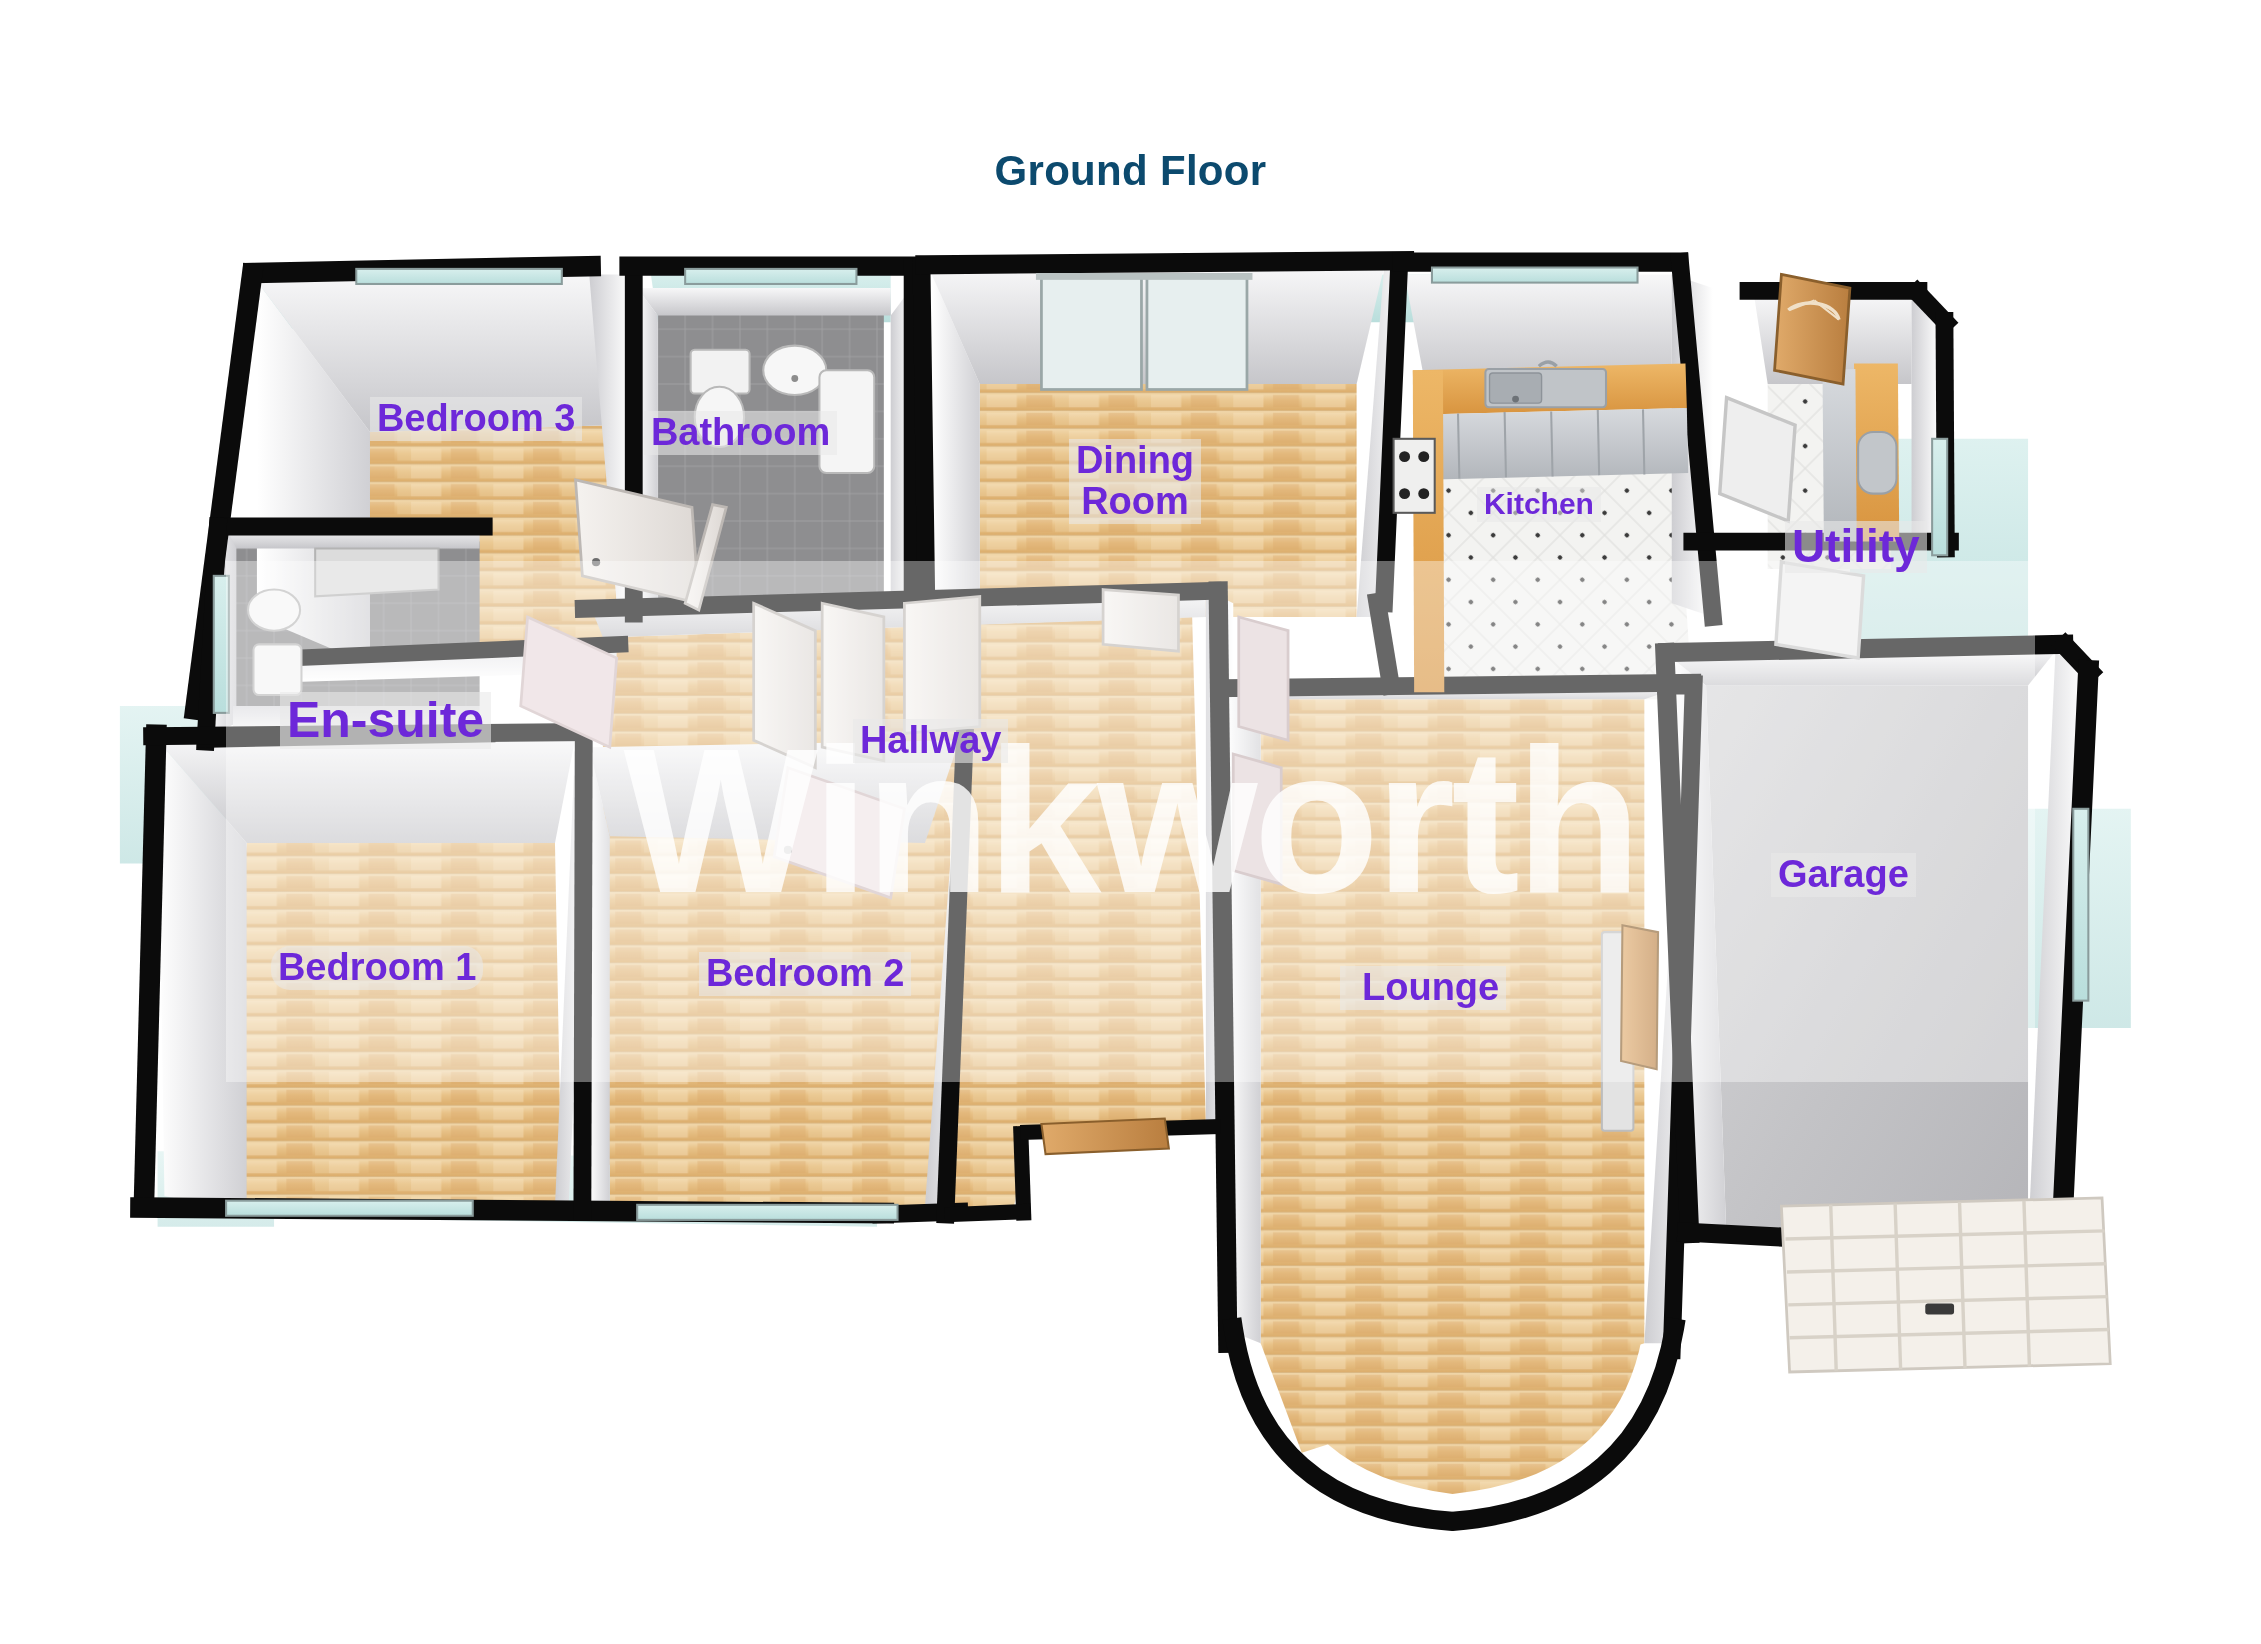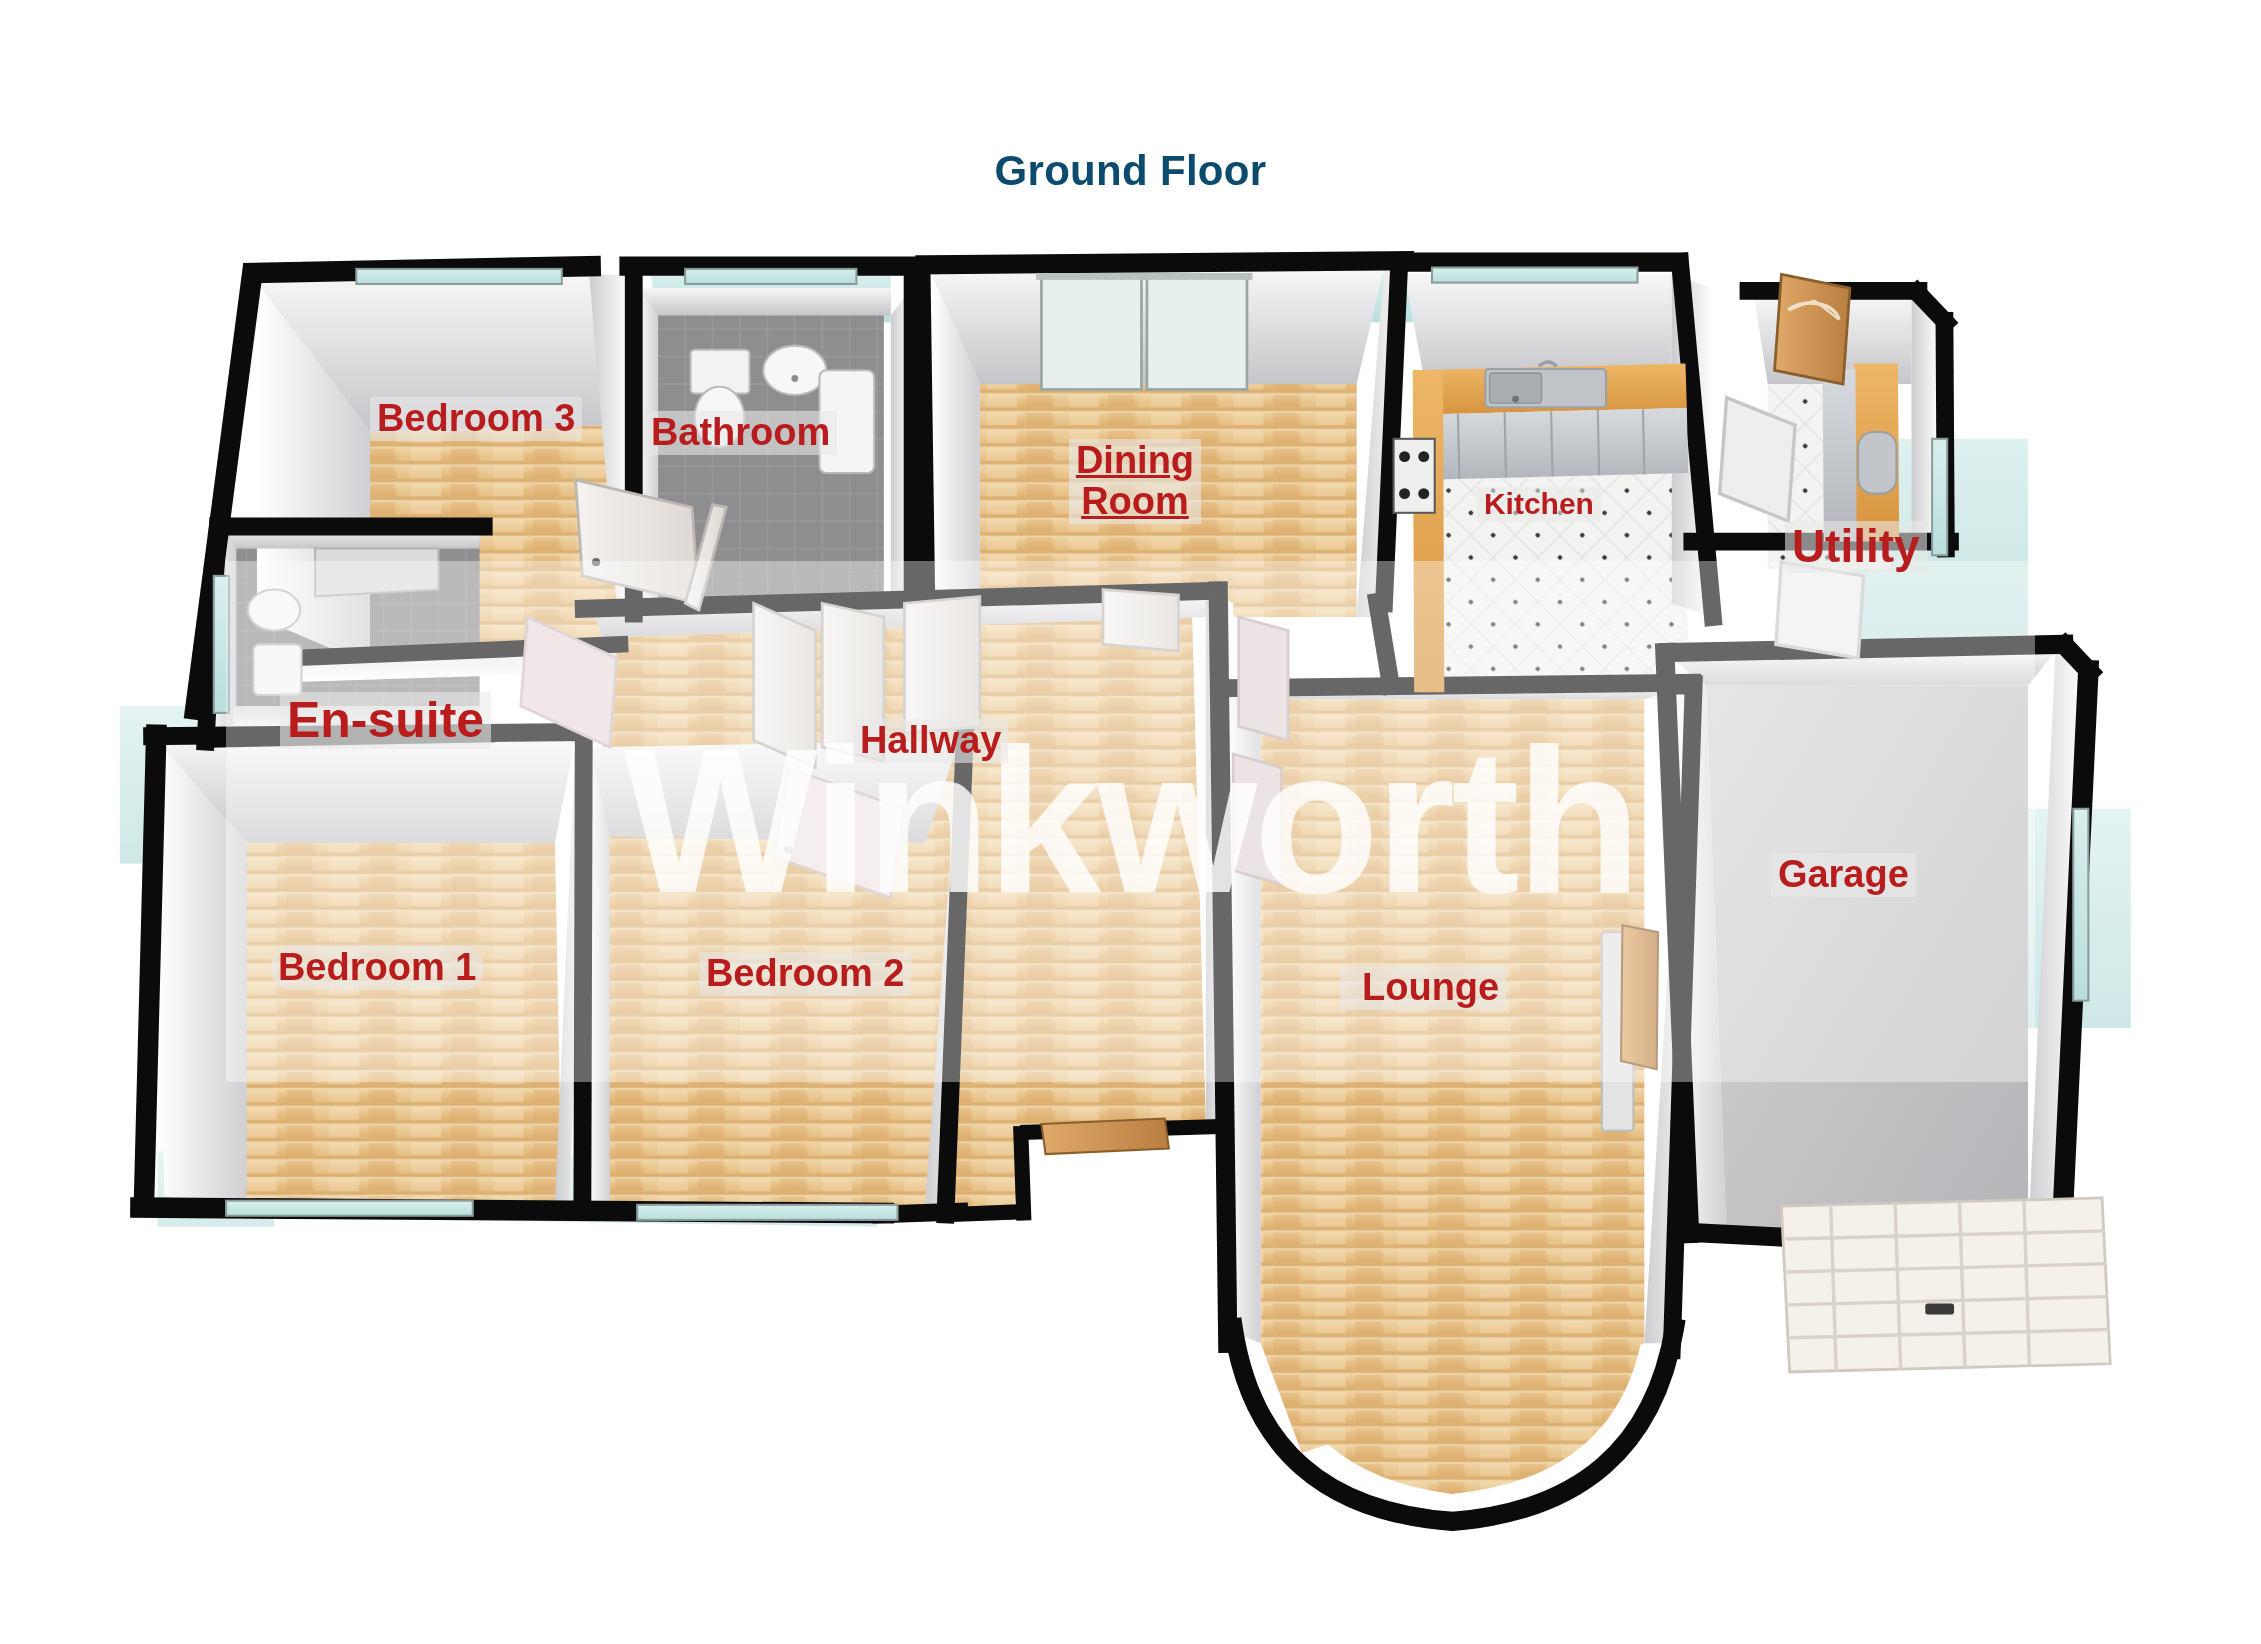--- a/index.html
+++ b/index.html
@@ -60,21 +60,21 @@
     color: rgba(255,255,255,0.82);
     letter-spacing: -4.1px;
     pointer-events: none;
     user-select: none;
   }
 
   
   .room-label {
     position: absolute;
     font-weight: bold;
-    color: #b91c1c;
+    color: #6d28d9;
     background: rgba(232,232,232,0.58);
     padding: 1.4px 6.9px;
     line-height: 1.08;
     white-space: pre-line;
     text-align: center;
     pointer-events: none;
   }
 </style>
 </head>
 <body>
@@ -435,21 +435,21 @@
   </g>
 
 </svg>
 </div>
 
 <div id="watermark-band"></div>
 <div id="watermark-text">Winkworth</div>
 
 <div class="room-label" style="left: 370px; top: 397px; font-size: 38px;">Bedroom 3</div>
 <div class="room-label" style="left: 644px; top: 411px; font-size: 38px;">Bathroom</div>
-<div class="room-label" style="left: 1069px; top: 439px; font-size: 38px; text-decoration: underline;">Dining
+<div class="room-label" style="left: 1069px; top: 439px; font-size: 38px;">Dining
 Room</div>
 <div class="room-label" style="left: 1477px; top: 466px; font-size: 30px; margin-top: 21px;">Kitchen</div>
 <div class="room-label" style="left: 1785px; top: 521px; font-size: 46px;">Utility</div>
 <div class="room-label" style="left: 280px; top: 692px; font-size: 50px; text-align: right;">En-suite</div>
 <div class="room-label" style="left: 853px; top: 719px; font-size: 38px;">Hallway</div>
 <div class="room-label" style="left: 1771px; top: 853px; font-size: 38px;">Garage</div>
 <div class="room-label" style="left: 271px; top: 946px; font-size: 38px; border-radius: 19px;">Bedroom 1</div>
 <div class="room-label" style="left: 699px; top: 952px; font-size: 38px;">Bedroom 2</div>
 <div class="room-label" style="left: 1340px; top: 966px; font-size: 38px; padding-left: 22px;">Lounge</div>
 

